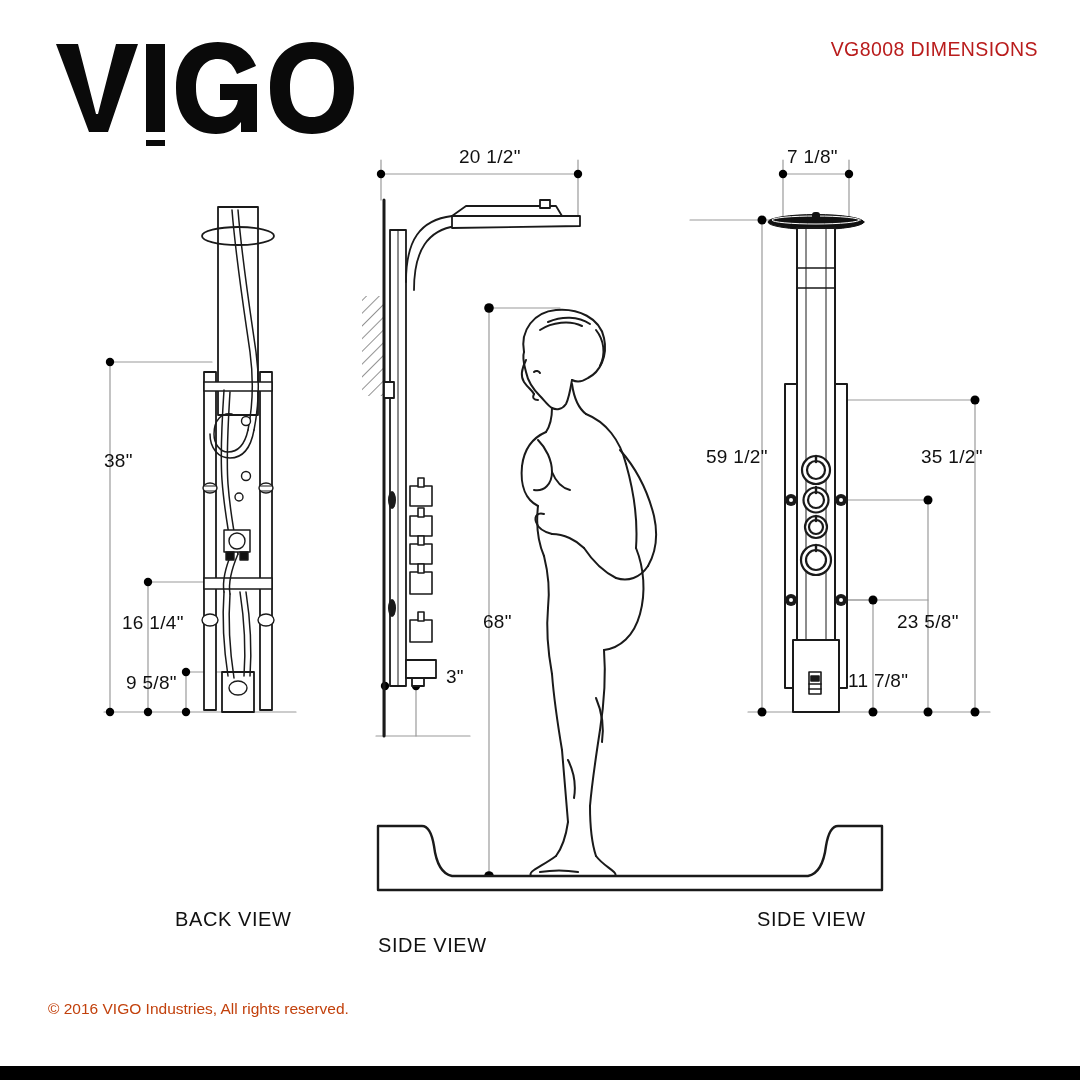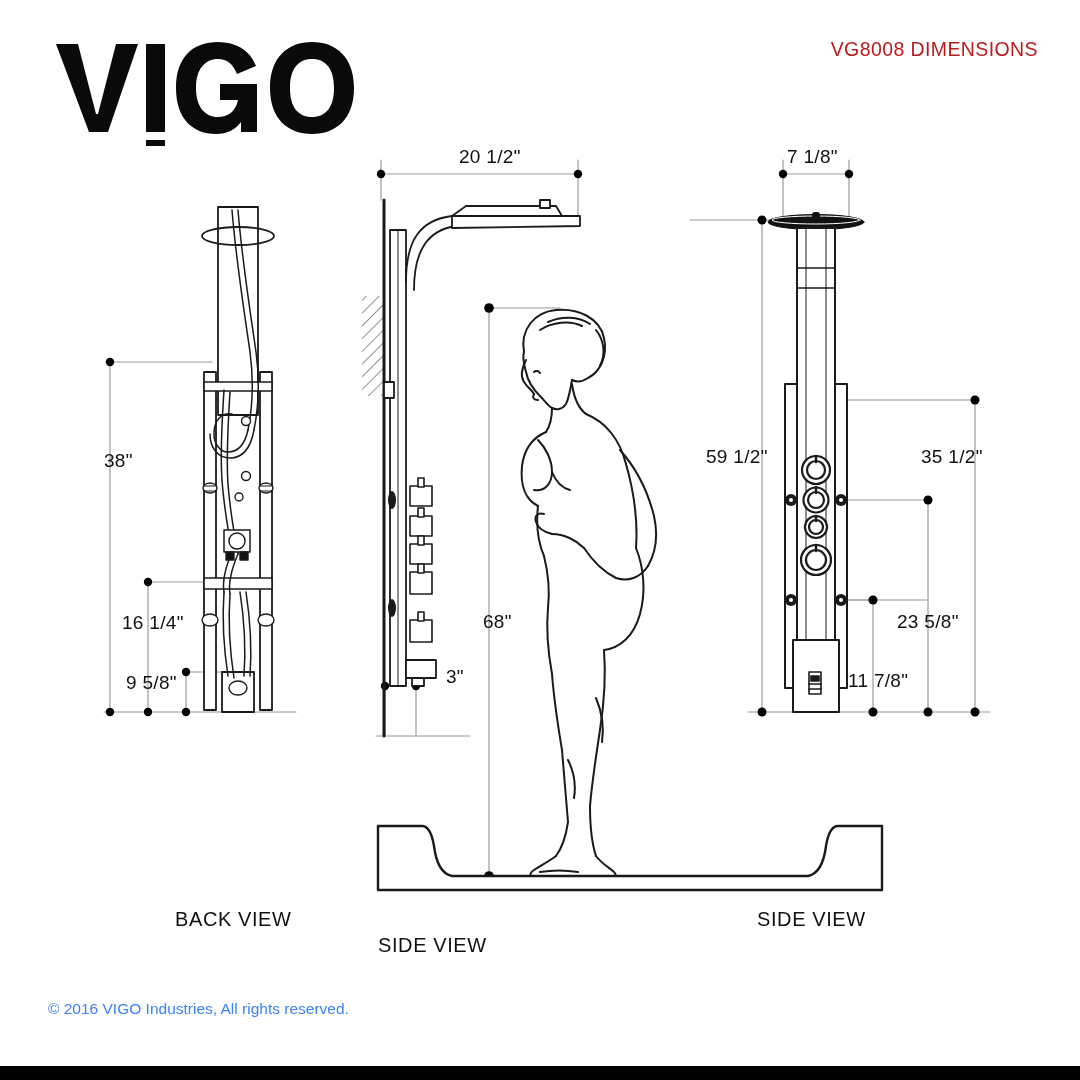--- a/index.html
+++ b/index.html
@@ -48,21 +48,21 @@
     white-space: nowrap;
   }
   #label-back  { left: 175px; top: 908px; }
   #label-side  { left: 378px; top: 934px; }
   #label-front { left: 757px; top: 908px; }
   .copyright {
     position: absolute;
     left: 48px;
     top: 1000px;
     font-size: 15.5px;
-    color: #3b82f6;
+    color: #c2410c;
     white-space: nowrap;
   }
   .bottom-bar {
     position: absolute;
     left: 0;
     top: 1066px;
     width: 1080px;
     height: 14px;
     background: #000000;
   }

